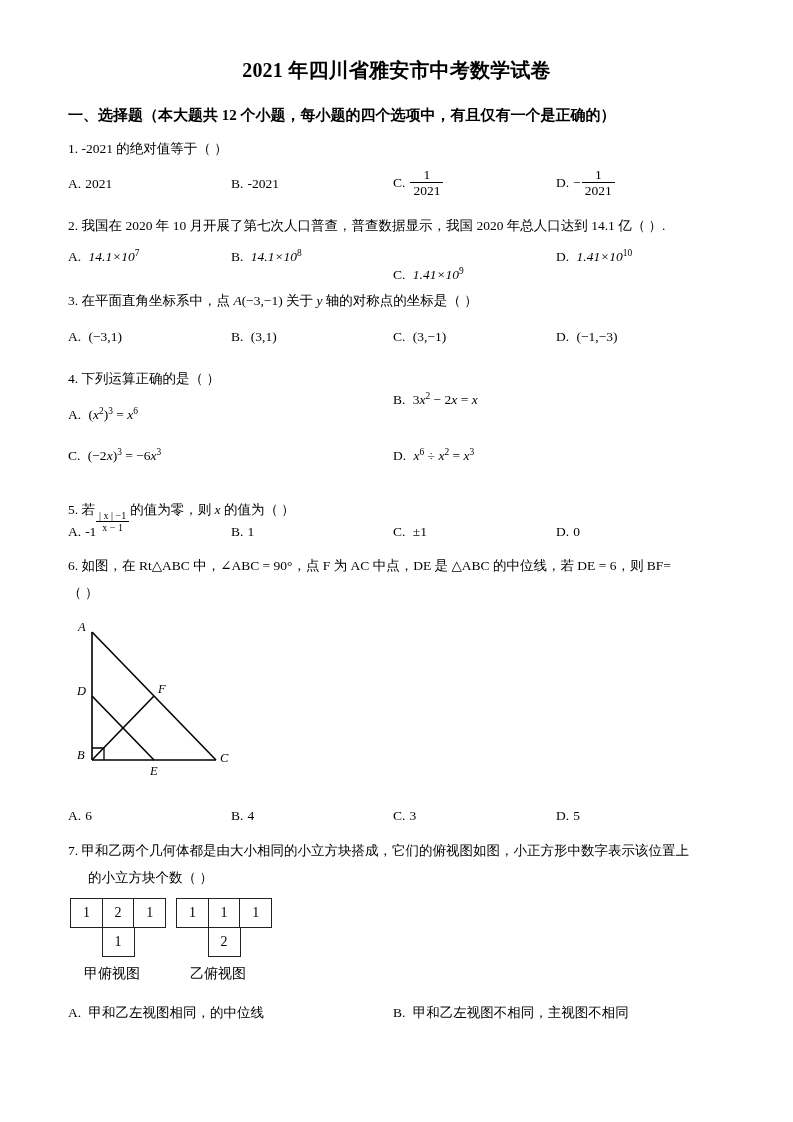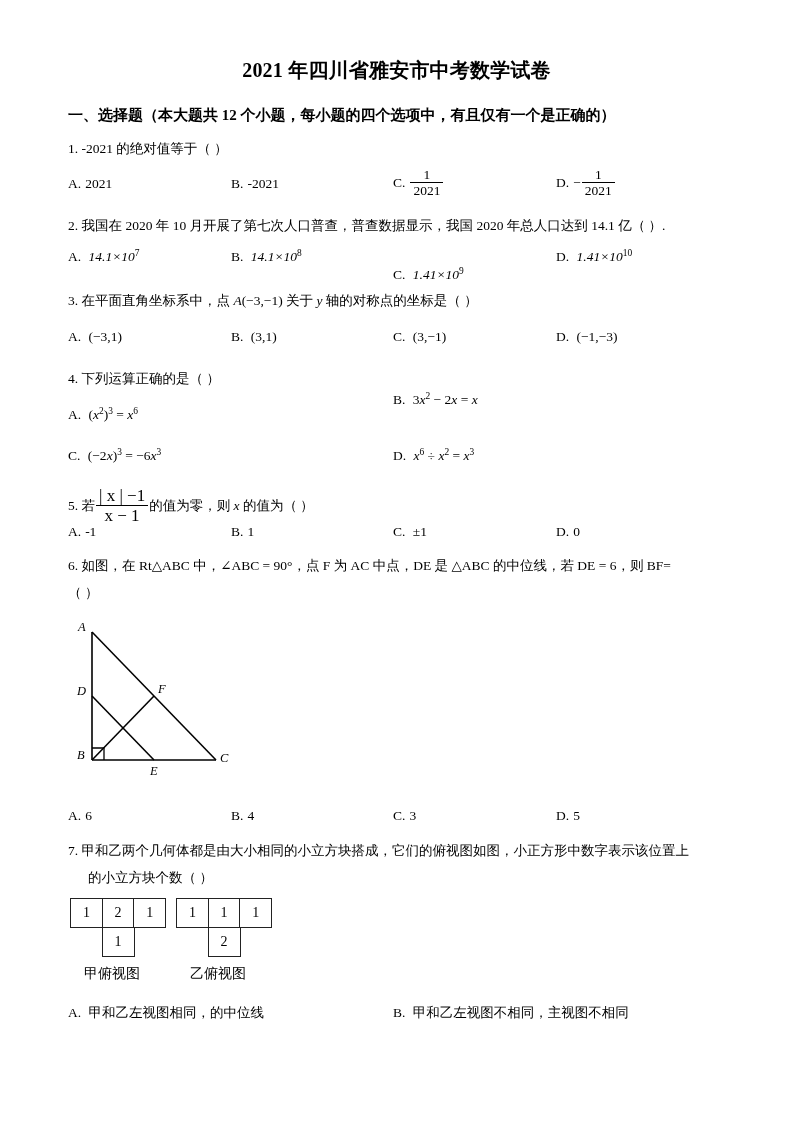--- a/index.html
+++ b/index.html
@@ -79,21 +79,21 @@
     display: inline-block;
     vertical-align: middle;
     text-align: center;
     line-height: 1.12;
     margin: 0 1px;
     position: relative;
     top: -1px;
   }
   .frac .num { display: block; padding: 0 3px; }
   .frac .den { display: block; padding: 0 3px; border-top: 1px solid #000; }
-  .frac.small { font-size: 17px; }
+  .frac.small { font-size: 10px; margin-top: 24px; }
 
   
   .figure-triangle {
     position: absolute;
     left: 70px;
     top: 618px;
     width: 200px;
     height: 175px;
   }
   .figure-triangle svg { display: block; }

